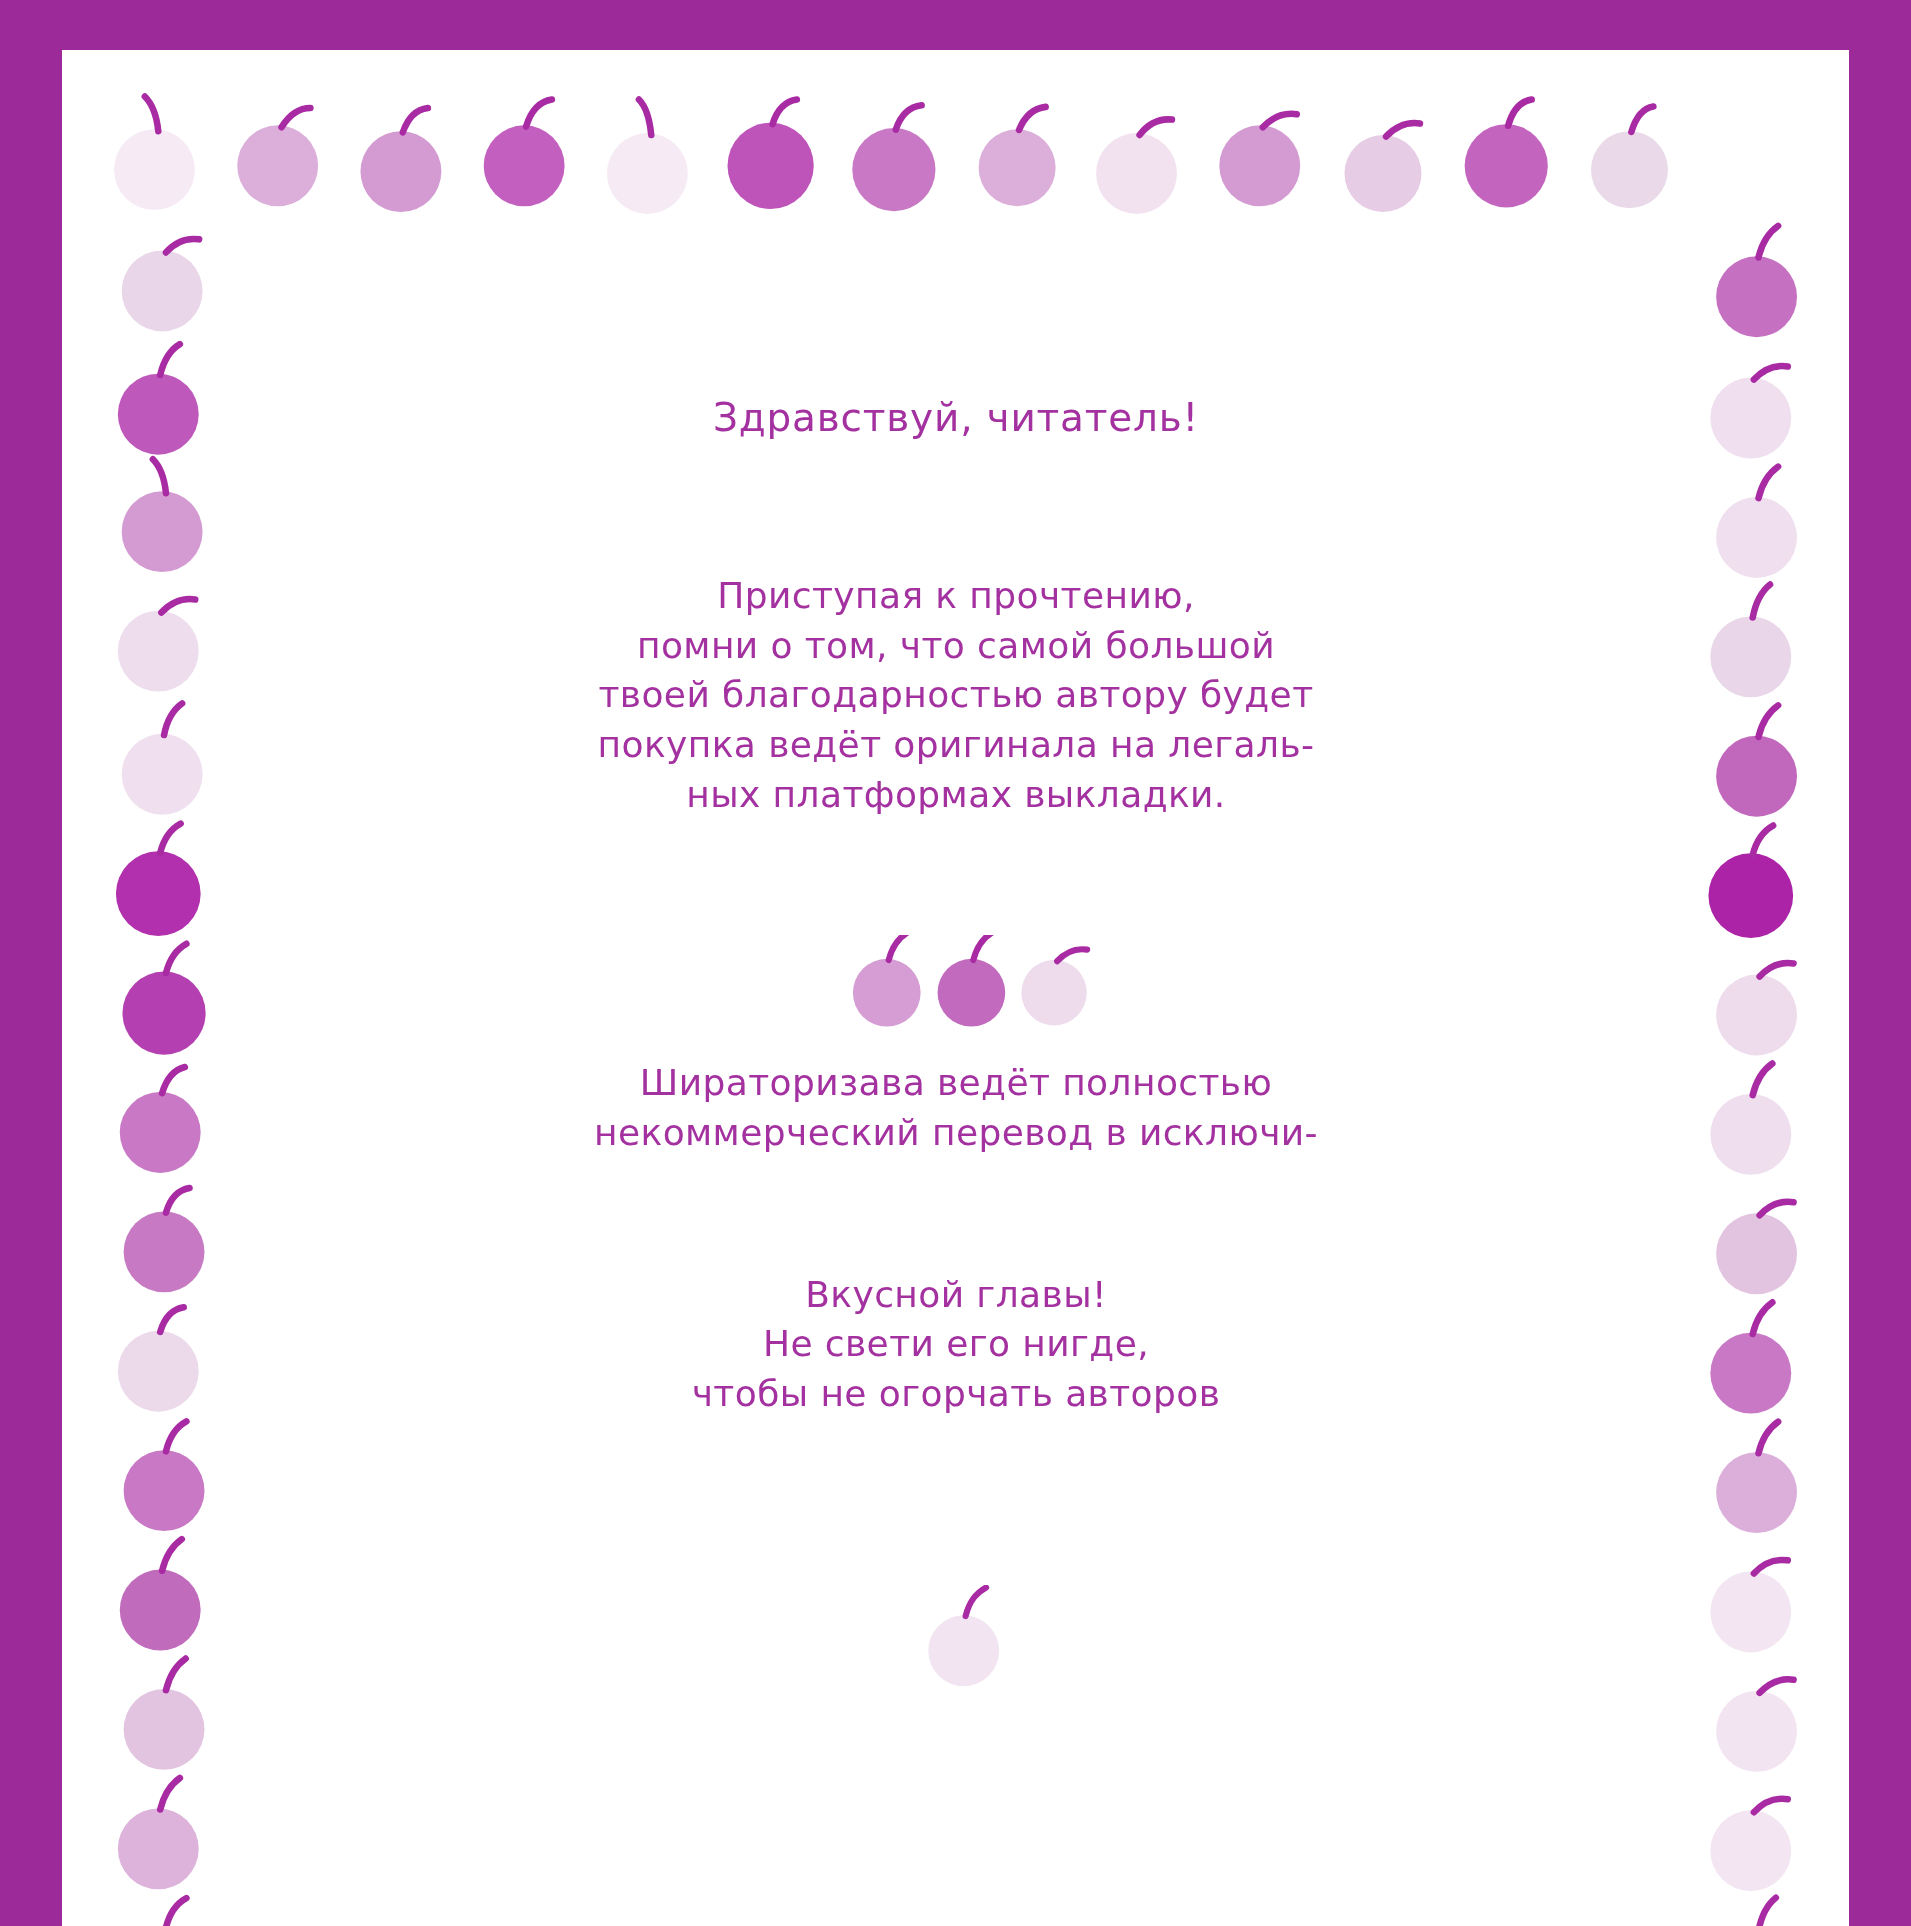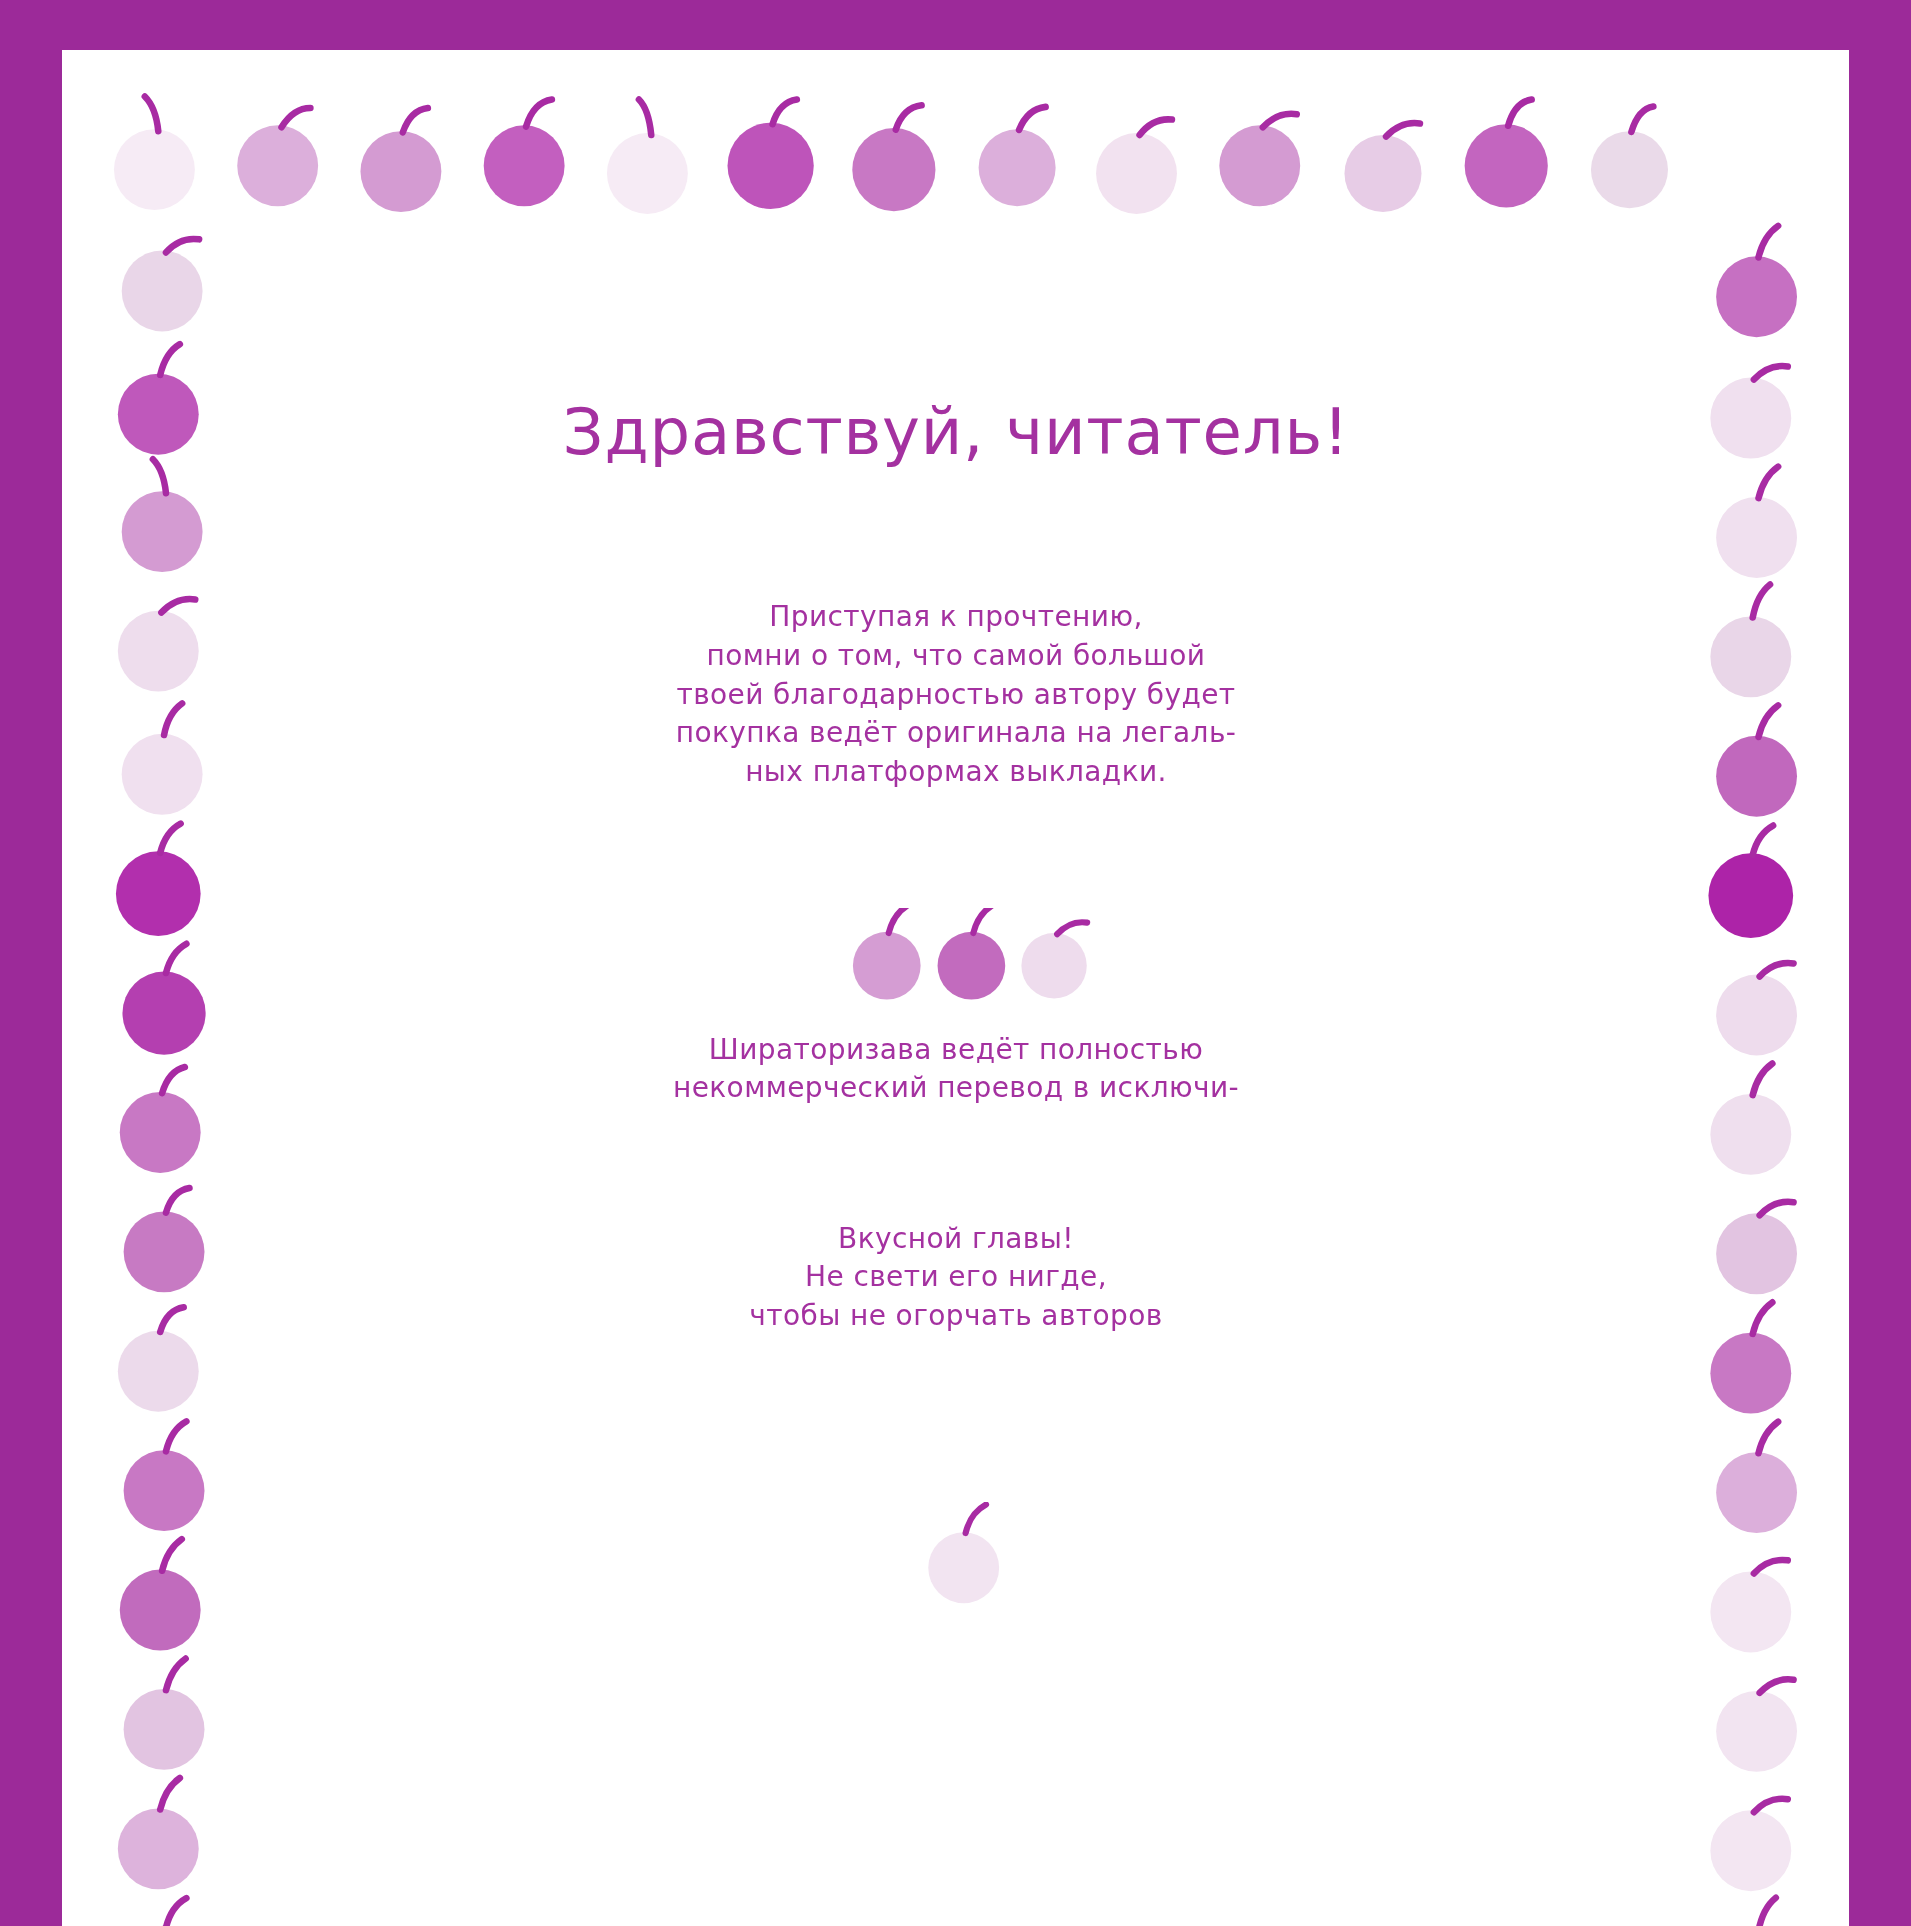--- a/index.html
+++ b/index.html
@@ -46,30 +46,30 @@
     position: absolute;
     left: 247px;
     top: 347px;
     width: 1294px;
     text-align: center;
     color: #A431A0;
     font-family: "DejaVu Sans", sans-serif;
   }
 
   .title {
-    font-size: 64px;
+    font-size: 39px;
     letter-spacing: 0.8px;
     color: #A431A0;
     margin: 0 0 131px 0;
     font-weight: 400;
     line-height: 1.1;
   }
 
   .para {
-    font-size: 28px;
+    font-size: 36px;
     line-height: 1.38;
     margin: 0;
     color: #A431A0;
     font-weight: 400;
     letter-spacing: 0.4px;
   }
 
   .para-1 { margin-bottom: 116px; }
   .divider-fruits {
     position: relative;

